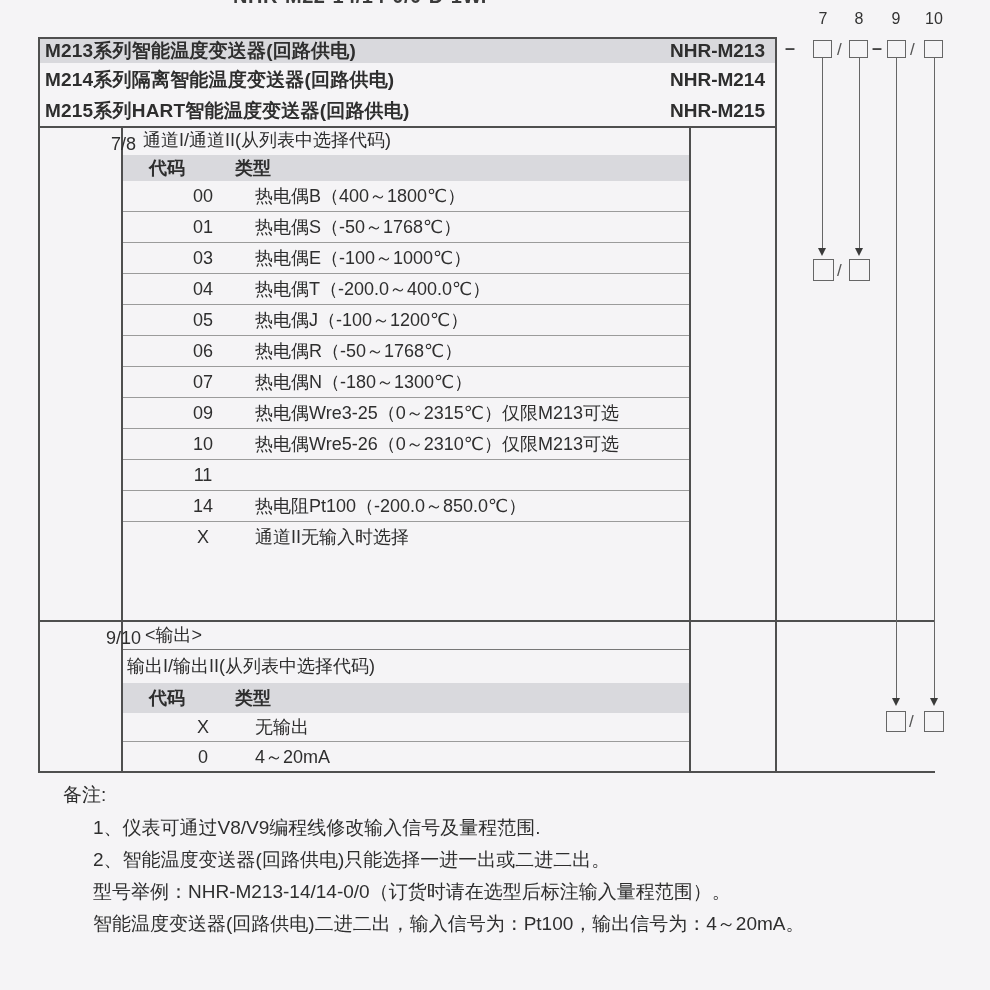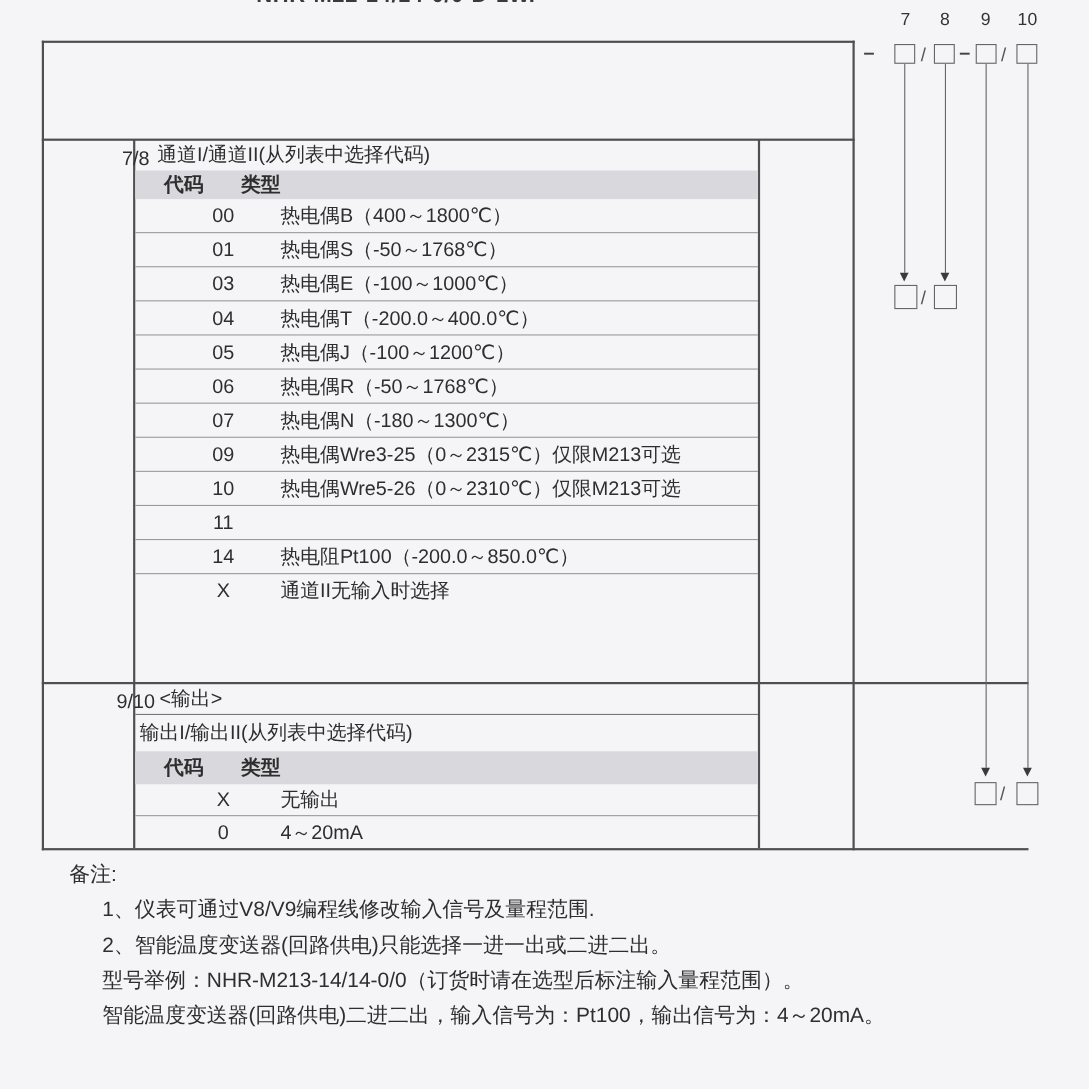--- a/index.html
+++ b/index.html
@@ -26,21 +26,21 @@
   
   .seccontent{position:absolute;left:123px;width:566px;}
   .grouptitle{height:36px;line-height:38px;padding-left:11px;white-space:nowrap;}
   .grouptitle2{height:28px;line-height:27px;padding-left:22px;border-bottom:1px solid #777;box-sizing:border-box;white-space:nowrap;}
   .subtitle{height:28px;line-height:27px;padding-left:20px;white-space:nowrap;}
   .subtitle2{height:33px;line-height:33px;padding-left:4px;white-space:nowrap;}
   .thead{display:flex;font-weight:bold;background:#d9d9dd;white-space:nowrap;}
   .thead1{height:26px;line-height:26px;}
   .thead2{height:30px;line-height:30px;}
   .c-code{width:88px;text-align:center;}
-  .c-type{margin-left:8px;}
+  .c-type{margin-left:24px;}
   .trow{display:flex;box-sizing:border-box;white-space:nowrap;padding-left:36px;}
   #rows1 .trow{height:31px;line-height:30px;border-bottom:1px solid #9b9b9b;}
   #rows1 .trow:last-child{border-bottom:none;}
   #rows2 .trow{height:29px;line-height:28px;border-bottom:1px solid #9b9b9b;}
   #rows2 .trow:last-child{height:31px;line-height:30px;border-bottom:none;}
   .cell-code{width:88px;text-align:center;}
   .cell-type{margin-left:8px;}
   
   .dg{position:absolute;top:10px;font-size:16px;text-align:center;color:#333;}
   .sym{position:absolute;font-size:17px;color:#555;}
@@ -54,20 +54,34 @@
   .notes-lines{position:absolute;left:93px;top:812px;}
   .noteline{height:32px;line-height:32px;font-size:19px;white-space:nowrap;}
 </style>
 </head>
 <body>
 
 <div class="canvas">
 
   <div class="clipped-line">NHR-M22-14/14-0/0-D-1W.</div>
 
+  <div class="hdr">
+    <div class="hrow hrow1">
+      <span class="mtitle">M213系列智能温度变送器(回路供电)</span>
+      <span class="mcode">NHR-M213</span>
+    </div>
+    <div class="hrow hrow2">
+      <span class="mtitle">M214系列隔离智能温度变送器(回路供电)</span>
+      <span class="mcode">NHR-M214</span>
+    </div>
+    <div class="hrow hrow3">
+      <span class="mtitle">M215系列HART智能温度变送器(回路供电)</span>
+      <span class="mcode">NHR-M215</span>
+    </div>
+  </div>
 
   <div class="hline" style="left:38px;top:37px;width:739px;height:2px;"></div>
   <div class="hline" style="left:38px;top:126px;width:739px;height:2px;"></div>
   <div class="hline" style="left:38px;top:620px;width:897px;height:2px;"></div>
   <div class="hline" style="left:38px;top:771px;width:897px;height:2px;"></div>
   <div class="vline" style="left:38px;top:37px;width:2px;height:736px;"></div>
   <div class="vline" style="left:775px;top:37px;width:2px;height:736px;"></div>
   <div class="vline" style="left:121px;top:127px;width:2px;height:644px;"></div>
   <div class="vline" style="left:689px;top:127px;width:2px;height:644px;"></div>
 

